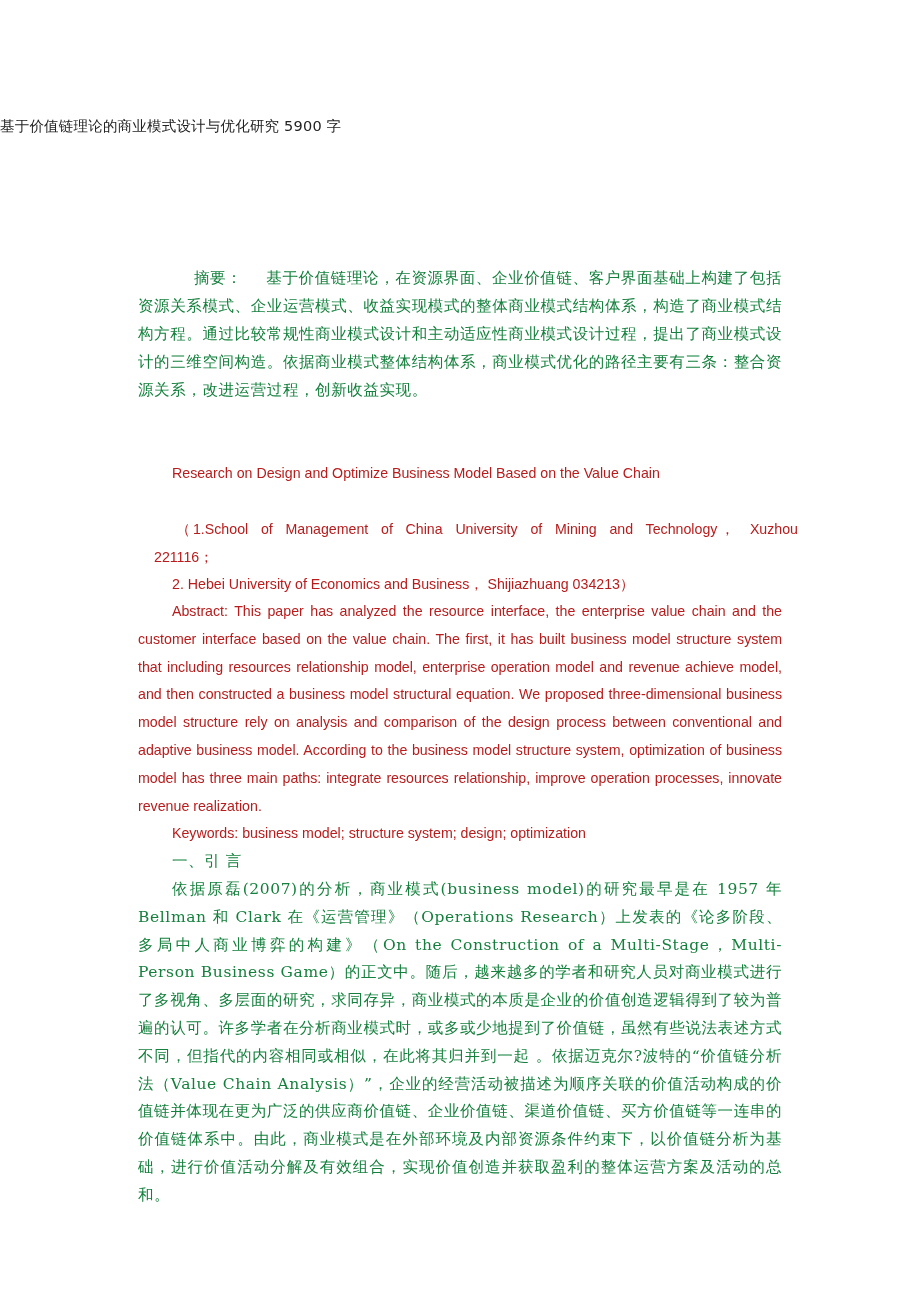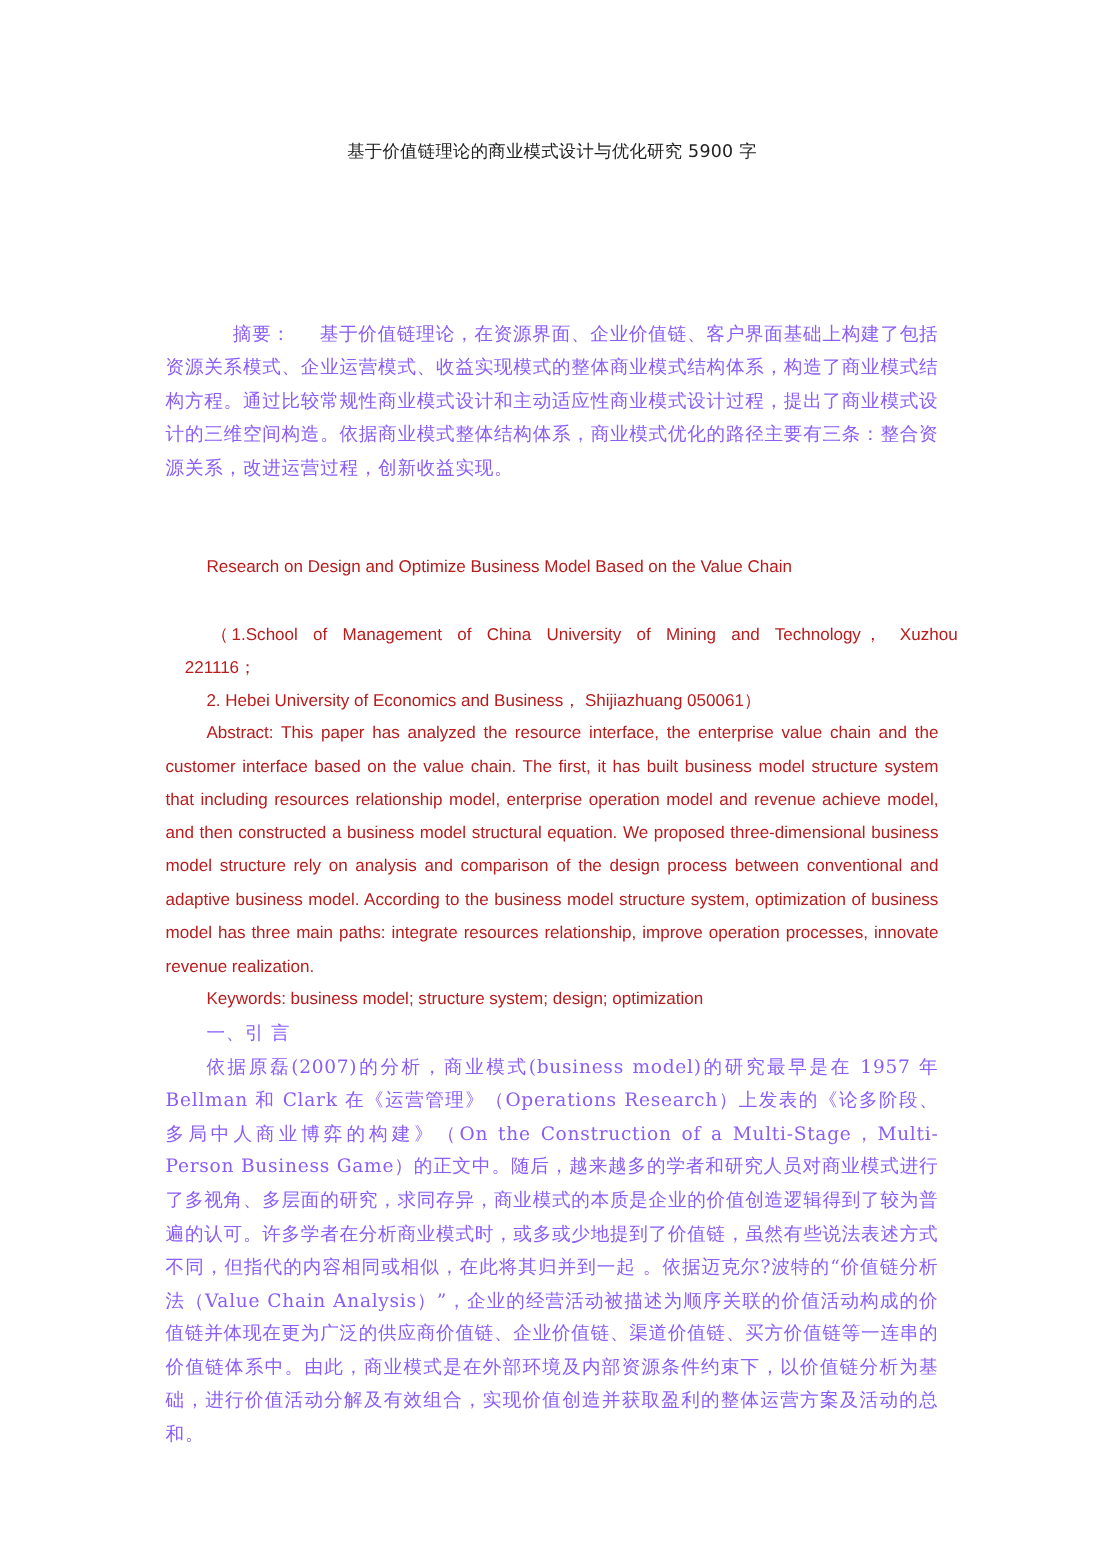--- a/index.html
+++ b/index.html
@@ -1,24 +1,24 @@
 <!DOCTYPE html>
 <html><head>
 <meta charset="utf-8">
 <style>
   html, body { margin: 0; padding: 0; background: #ffffff; }
   body { width: 920px; height: 1302px; position: relative; overflow: hidden; color: #1a1a1a; }
   .page { position: absolute; left: 0; top: 0; width: 920px; height: 1302px; }
   .title {
-    position: absolute; left: 0; width: 920px; top: 117px; text-align: center;
+    position: absolute; left: 0; width: 920px; top: 117px; 
     font-family: "DejaVu Sans", sans-serif; font-size: 14.5px; color: #222; letter-spacing: 0.2px;
   }
   .block { position: absolute; left: 138px; width: 644px; }
   .cn {
-    font-family: "DejaVu Serif", serif; font-size: 15.5px; line-height: 28px; color: #8b5cf6;
+    font-family: "DejaVu Serif", serif; font-size: 15.5px; line-height: 28px; color: #15803d;
     text-align: justify; text-align-last: left; letter-spacing: 0.6px;
   }
   .en {
     font-family: "Liberation Sans", sans-serif; font-size: 14.2px; line-height: 27.8px; color: #b91c1c;
     text-align: justify; text-align-last: left;
   }
   .line { position: absolute; left: 138px; width: 644px; white-space: nowrap; }
   .indent { text-indent: 34px; }
   .abs-indent { text-indent: 56px; }
   p { margin: 0; }
@@ -35,21 +35,21 @@
       <span>摘要：</span><span style="display:inline-block;width:24px;"></span><span>基于价值链理论，在资源界面、企业价值链、客户界面基础上构建了包括资源关系模式、企业运营模式、收益实现模式的整体商业模式结构体系，构造了商业模式结构方程。通过比较常规性商业模式设计和主动适应性商业模式设计过程，提出了商业模式设计的三维空间构造。依据商业模式整体结构体系，商业模式优化的路径主要有三条：整合资源关系，改进运营过程，创新收益实现。</span>
     </p>
   </div>
 
 
   <div class="line en indent" style="top:460px;">Research on Design and Optimize Business Model Based on the Value Chain</div>
 
 
   <div class="block en" style="top:516px; word-spacing:6px; text-indent:22px;margin-left:16px;">（1.School of Management of China University of Mining and Technology， Xuzhou 221116；</div>
 
-  <div class="line en indent" style="top:571px;">2. Hebei University of Economics and Business， Shijiazhuang 050061）</div>
+  <div class="line en indent" style="top:571px;">2. Hebei University of Economics and Business， Shijiazhuang 034213）</div>
 
   <div class="block en indent" style="top:598px;">Abstract: This paper has analyzed the resource interface, the enterprise value chain and the customer interface based on the value chain. The first, it has built business model structure system that including resources relationship model, enterprise operation model and revenue achieve model, and then constructed a business model structural equation. We proposed three-dimensional business model structure rely on analysis and comparison of the design process between conventional and adaptive business model. According to the business model structure system, optimization of business model has three main paths: integrate resources relationship, improve operation processes, innovate revenue realization.</div>
 
   <div class="line en indent" style="top:820px;">Keywords: business model; structure system; design; optimization</div>
 
   <div class="line cn indent" style="top:847px;">一、引 言</div>
 
   <div class="block cn indent" style="top:876px; line-height:27.8px;">依据原磊(2007)的分析，商业模式(business model)的研究最早是在 1957 年 Bellman 和 Clark 在《运营管理》（Operations Research）上发表的《论多阶段、多局中人商业博弈的构建》（On the Construction of a Multi-Stage，Multi-Person Business Game）的正文中。随后，越来越多的学者和研究人员对商业模式进行了多视角、多层面的研究，求同存异，商业模式的本质是企业的价值创造逻辑得到了较为普遍的认可。许多学者在分析商业模式时，或多或少地提到了价值链，虽然有些说法表述方式不同，但指代的内容相同或相似，在此将其归并到一起 。依据迈克尔?波特的“价值链分析法（Value Chain Analysis）”，企业的经营活动被描述为顺序关联的价值活动构成的价值链并体现在更为广泛的供应商价值链、企业价值链、渠道价值链、买方价值链等一连串的价值链体系中。由此，商业模式是在外部环境及内部资源条件约束下，以价值链分析为基础，进行价值活动分解及有效组合，实现价值创造并获取盈利的整体运营方案及活动的总和。</div>
 
 </div>

